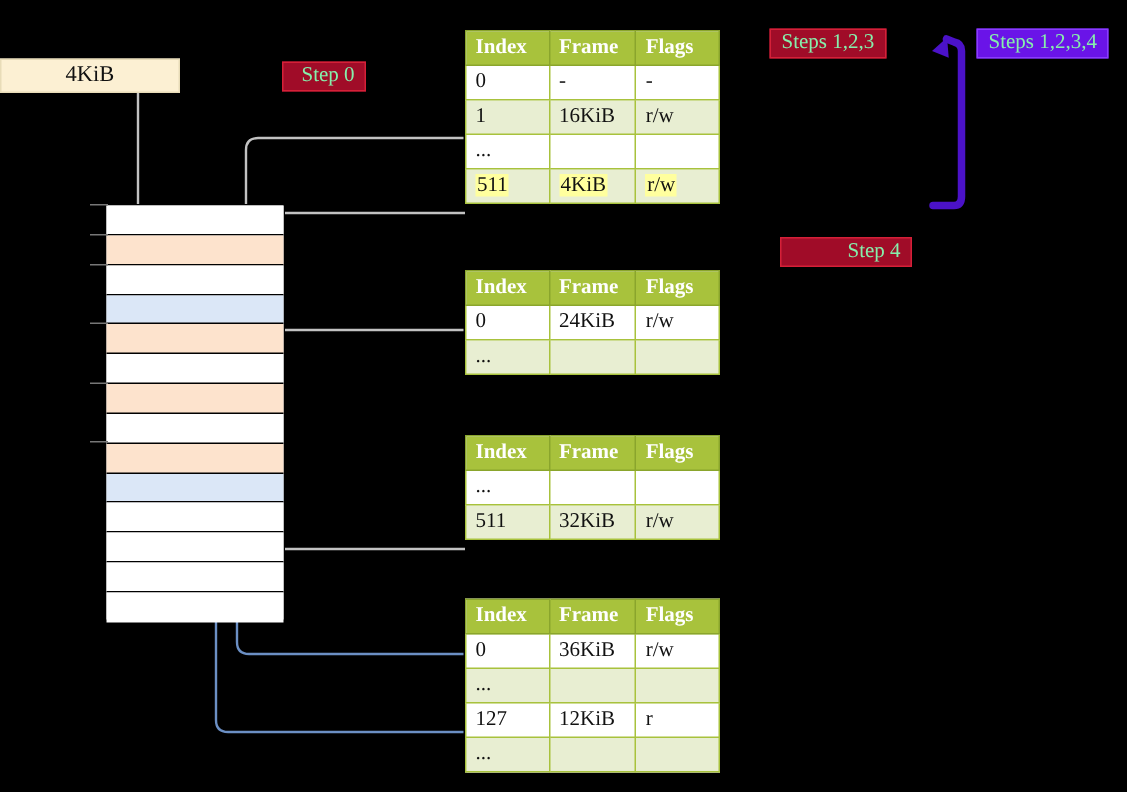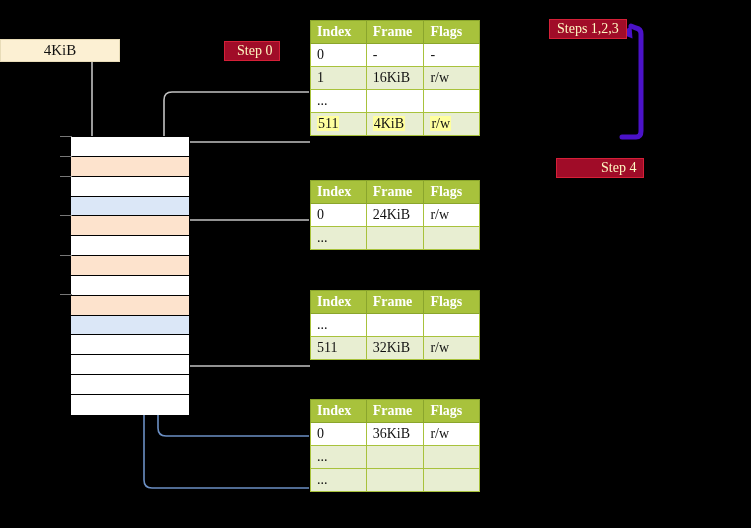--- a/index.html
+++ b/index.html
@@ -15,22 +15,22 @@
   .kib-box{
     position:absolute;left:0;top:39px;width:120px;height:23px;
     background:#fcf0d3;border:1px solid #e8dcb8;
     display:flex;align-items:center;justify-content:center;
     font-size:15px;color:#111;box-sizing:border-box;
   }
 
   
   .badge{
     position:absolute;display:flex;align-items:center;justify-content:center;
-    font-size:14px;color:#fef9c3;padding:1px 7px;box-sizing:border-box;
-    white-space:nowrap;line-height:16px;margin-left:36px;
+    font-size:14px;color:#86efac;padding:1px 7px;box-sizing:border-box;
+    white-space:nowrap;line-height:16px;
   }
   .badge-red{background:#a00c28;border:1px solid #d52038;}
   .badge-purple{background:#6a14e8;border:1px solid #8a3cff;}
   #badge-step0{left:188px;top:41px;padding-left:12px;}
   #badge-step123{left:513px;top:19px;}
   #badge-step1234{left:651px;top:19px;}
   #badge-step4{left:520px;top:158px;padding-left:44px;}
 
   
   .memcol{
@@ -110,20 +110,21 @@
 
     <path d="M 310,488 L 152,488 Q 144,488 144,480 L 144,211" stroke="#6b8fc4" stroke-width="1.6" fill="none" marker-end="url(#ah-blue)"></path>
 
     <path d="M 622,137 L 636,137 Q 641,137 641,131 L 641,34 Q 641,29 636,28 L 631,26" stroke="#4b12c8" stroke-width="5" fill="none" stroke-linecap="round" marker-end="url(#ah-purple)"></path>
   </svg>
 
   <div class="kib-box">4KiB</div>
 
   <div class="badge badge-red" id="badge-step0">Step 0</div>
   <div class="badge badge-red" id="badge-step123">Steps 1,2,3</div>
+  <div class="badge badge-purple" id="badge-step1234">Steps 1,2,3,4</div>
   <div class="badge badge-red" id="badge-step4">Step 4</div>
 
   <div class="memcol" id="memcol">
       <div class="memrow m-white"></div>
       <div class="memrow m-orange"></div>
       <div class="memrow m-white"></div>
       <div class="memrow m-blue"></div>
       <div class="memrow m-orange"></div>
       <div class="memrow m-white"></div>
       <div class="memrow m-orange"></div>
@@ -251,20 +252,25 @@
         <tr class="plain">
           <td>0</td>
           <td>36KiB</td>
           <td>r/w</td>
         </tr>
         <tr class="alt">
           <td>...</td>
           <td></td>
           <td></td>
         </tr>
+        <tr class="plain">
+          <td>127</td>
+          <td>12KiB</td>
+          <td>r</td>
+        </tr>
         <tr class="alt">
           <td>...</td>
           <td></td>
           <td></td>
         </tr>
       </tbody>
   </table>
 
 </div>
 

